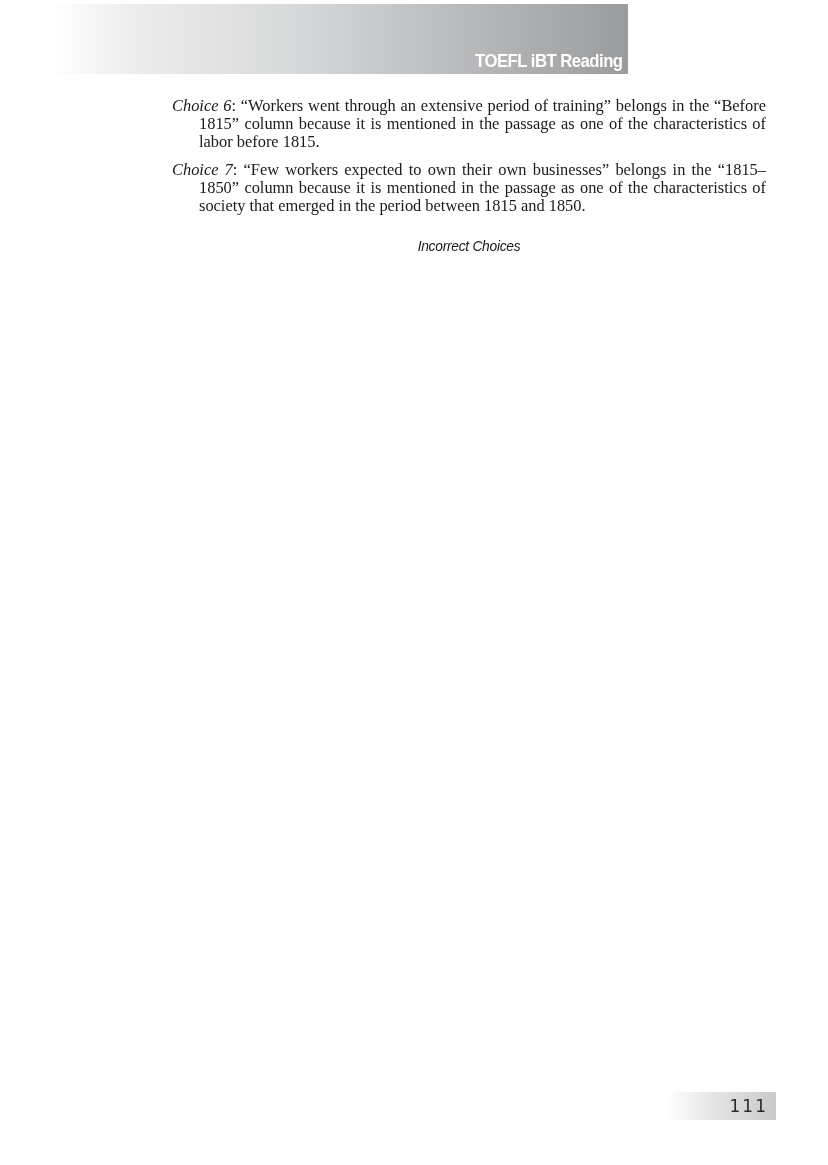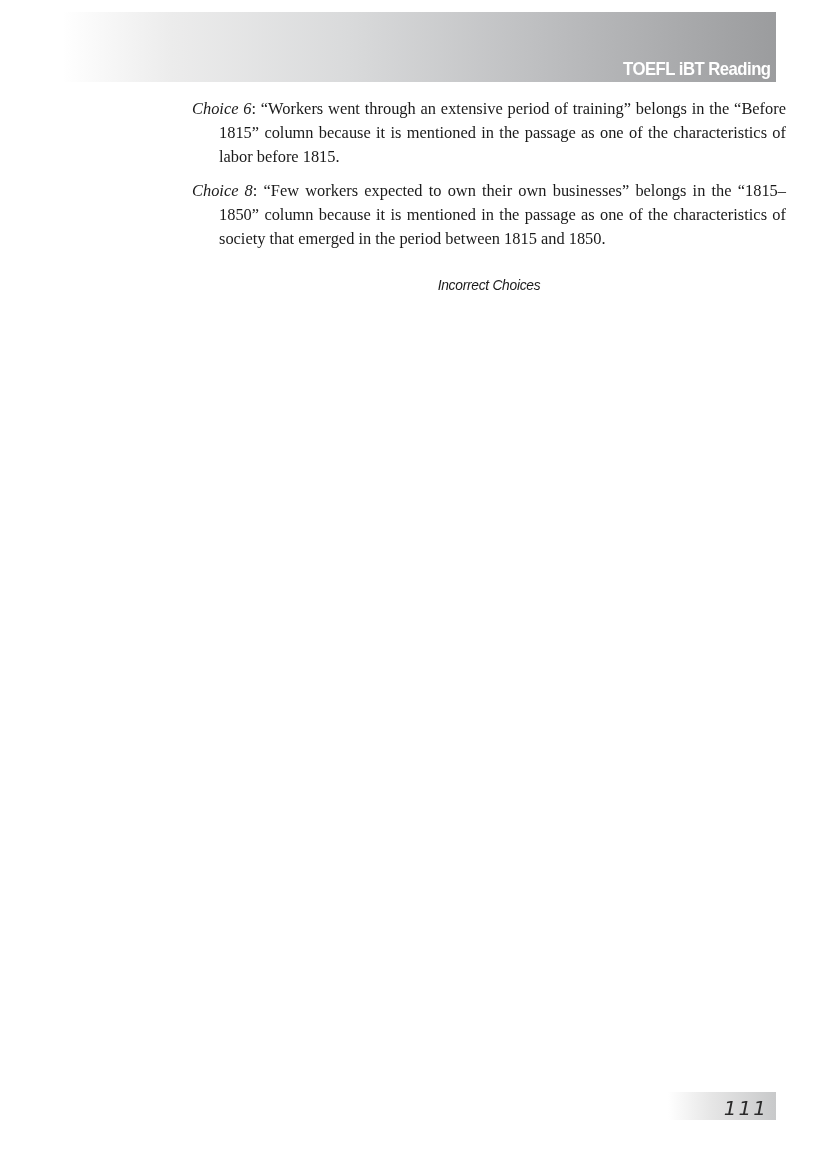--- a/index.html
+++ b/index.html
@@ -1,56 +1,56 @@
 <!DOCTYPE html>
 <html><head>
   <meta charset="utf-8">
   <style>
     html, body { margin: 0; padding: 0; background: #ffffff; }
     body { width: 828px; height: 1165px; position: relative; overflow: hidden; }
     .header-band {
-      position: absolute; left: 0; top: 12px; width: 776px; height: 70px;
+      position: absolute; left: 0; top: 4px; width: 628px; height: 70px;
       background: linear-gradient(to right, #ffffff 0%, #ffffff 8%, #ececec 22%, #d9dadb 45%, #bdbec0 70%, #9b9c9e 100%);
     }
     .header-title {
       position: absolute; right: 6px; bottom: 2px;
       font-family: "Liberation Sans", sans-serif; font-weight: bold;
       font-size: 19px; color: #ffffff; letter-spacing: -0.6px;
       transform: scaleX(0.88); transform-origin: right bottom;
     }
     .content {
-      position: absolute; left: 192px; top: 97px; width: 594px;
-      font-family: "Liberation Serif", serif; font-size: 16.4px; line-height: 24px; color: #1a1a1a;
+      position: absolute; left: 172px; top: 97px; width: 594px;
+      font-family: "Liberation Serif", serif; font-size: 16.4px; line-height: 18px; color: #1a1a1a;
     }
     .entry { text-align: justify; padding-left: 27px; text-indent: -27px; margin: 0 0 10px 0; }
     .entry .label { font-style: italic; }
     .subheading {
       text-align: center; font-family: "Liberation Sans", sans-serif; font-style: italic;
       font-size: 15px; color: #1a1a1a; margin: 22px 0 2px 0; letter-spacing: -0.3px;
       transform: scaleX(0.92);
     }
     .page-num-band {
       position: absolute; left: 668px; top: 1092px; width: 108px; height: 28px;
       background: linear-gradient(to right, #ffffff 0%, #e6e6e6 40%, #c8c9ca 100%);
     }
     .page-num {
       position: absolute; right: 8px; top: 4px;
-      font-family: "DejaVu Sans", sans-serif; font-size: 20px; letter-spacing: 2px; color: #2a2a2a; font-style: italic;
+      font-family: "DejaVu Sans", sans-serif; font-size: 17px; letter-spacing: 2px; color: #2a2a2a;
     }
   </style>
 </head>
 <body>
 
 <div class="header-band">
   <div class="header-title">TOEFL iBT Reading</div>
 </div>
 
 <div class="content">
   <p class="entry"><span class="label">Choice 6</span><span>: “Workers went through an extensive period of training” belongs in the “Before 1815” column because it is mentioned in the passage as one of the characteristics of labor before 1815.</span></p>
-  <p class="entry"><span class="label">Choice 8</span><span>: “Few workers expected to own their own businesses” belongs in the “1815–1850” column because it is mentioned in the passage as one of the characteristics of society that emerged in the period between 1815 and 1850.</span></p>
+  <p class="entry"><span class="label">Choice 7</span><span>: “Few workers expected to own their own businesses” belongs in the “1815–1850” column because it is mentioned in the passage as one of the characteristics of society that emerged in the period between 1815 and 1850.</span></p>
 
   <div class="subheading">Incorrect Choices</div>
 
 </div>
 
 <div class="page-num-band">
   <span class="page-num">111</span>
 </div>
 
 </body></html>

